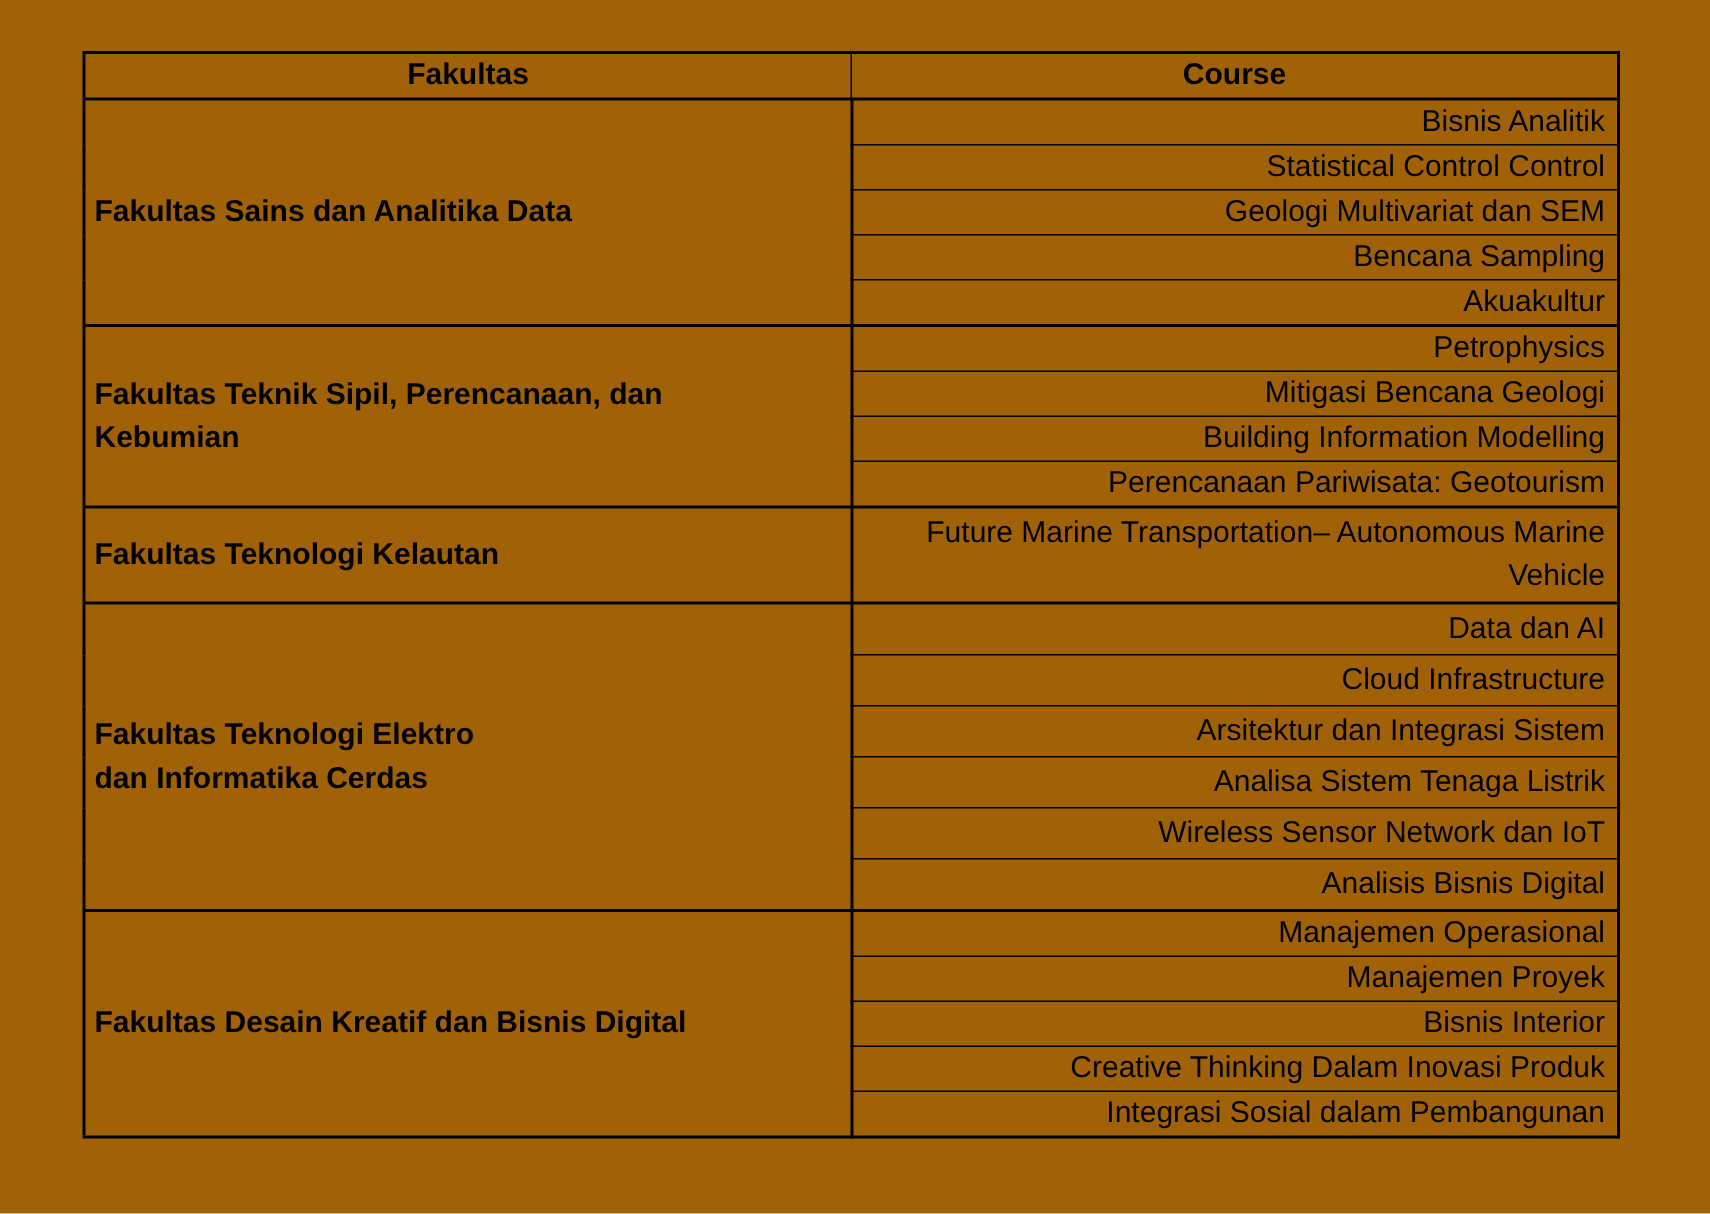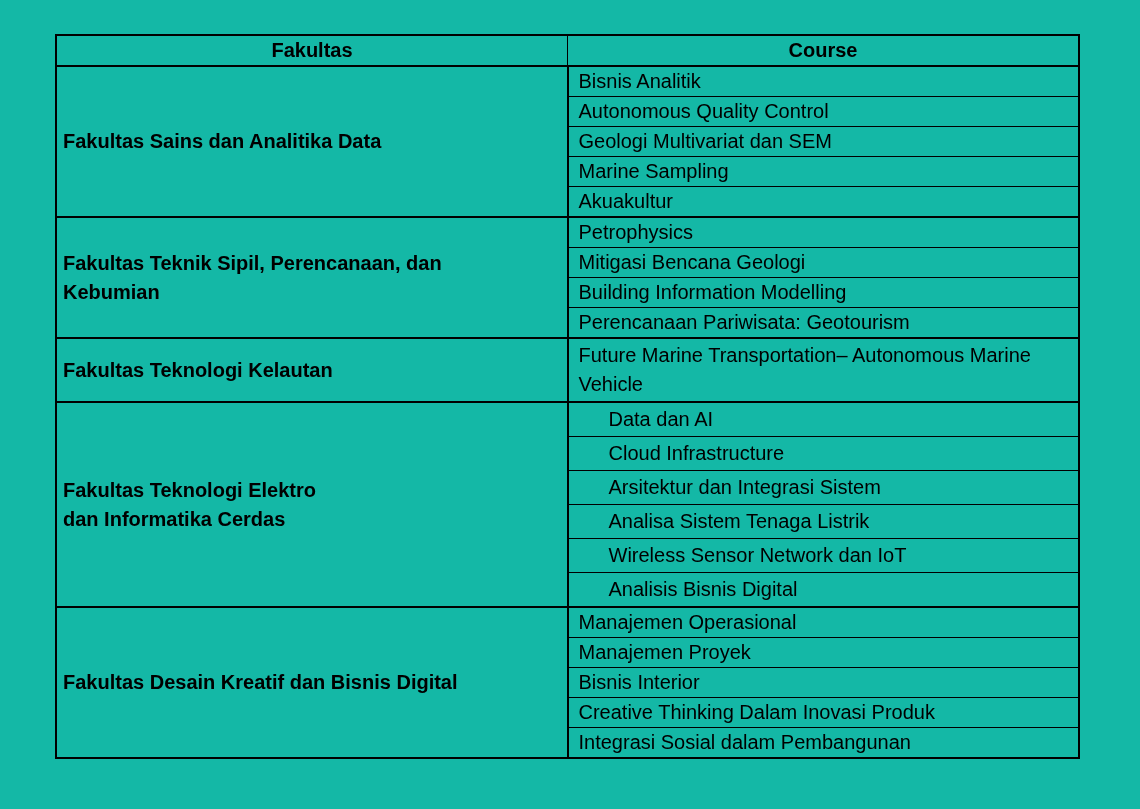--- a/index.html
+++ b/index.html
@@ -6,21 +6,21 @@
     margin: 0;
     padding: 0;
     background: #ffffff;
     font-family: "Liberation Sans", sans-serif;
     color: #000000;
   }
   .page {
     position: relative;
     width: 1140px;
     height: 809px;
-    background: #14b8a6;
+    background: #a16207;
     overflow: hidden;
   }
   table.fc-table {
     position: absolute;
     left: 55px;
     top: 34px;
     width: 1025px;
     border-collapse: collapse;
     table-layout: fixed;
     border: 2.5px solid #000000;
@@ -43,21 +43,21 @@
     font-weight: bold;
     text-align: left;
     white-space: pre-line;
     border-right: 2px solid #000000;
     border-top: 2px solid #000000;
     border-bottom: 2px solid #000000;
     padding: 0 6px;
   }
   td.course {
     height: 29px;
-    text-align: left;
+    text-align: right;
     padding: 0 8px 0 10px;
     margin-top: 20px;
   }
   tr.sec-start td { border-top: 2px solid #000000; }
   tr.t4 td.course { height: 33px; padding-left: 40px; }
   td.course.two-line { height: 62px; }
 </style>
 </head>
 <body>
 
@@ -73,27 +73,27 @@
         <th>Course</th>
       </tr>
     </thead>
     <tbody>
 
       <tr class="sec-start">
         <td class="fakultas" rowspan="5">Fakultas Sains dan Analitika Data</td>
         <td class="course">Bisnis Analitik</td>
       </tr>
       <tr>
-        <td class="course">Autonomous Quality Control</td>
+        <td class="course">Statistical Control Control</td>
       </tr>
       <tr>
         <td class="course">Geologi Multivariat dan SEM</td>
       </tr>
       <tr>
-        <td class="course">Marine Sampling</td>
+        <td class="course">Bencana Sampling</td>
       </tr>
       <tr>
         <td class="course">Akuakultur</td>
       </tr>
 
       <tr class="sec-start">
         <td class="fakultas" rowspan="4">Fakultas Teknik Sipil, Perencanaan, dan
 Kebumian</td>
         <td class="course">Petrophysics</td>
       </tr>

